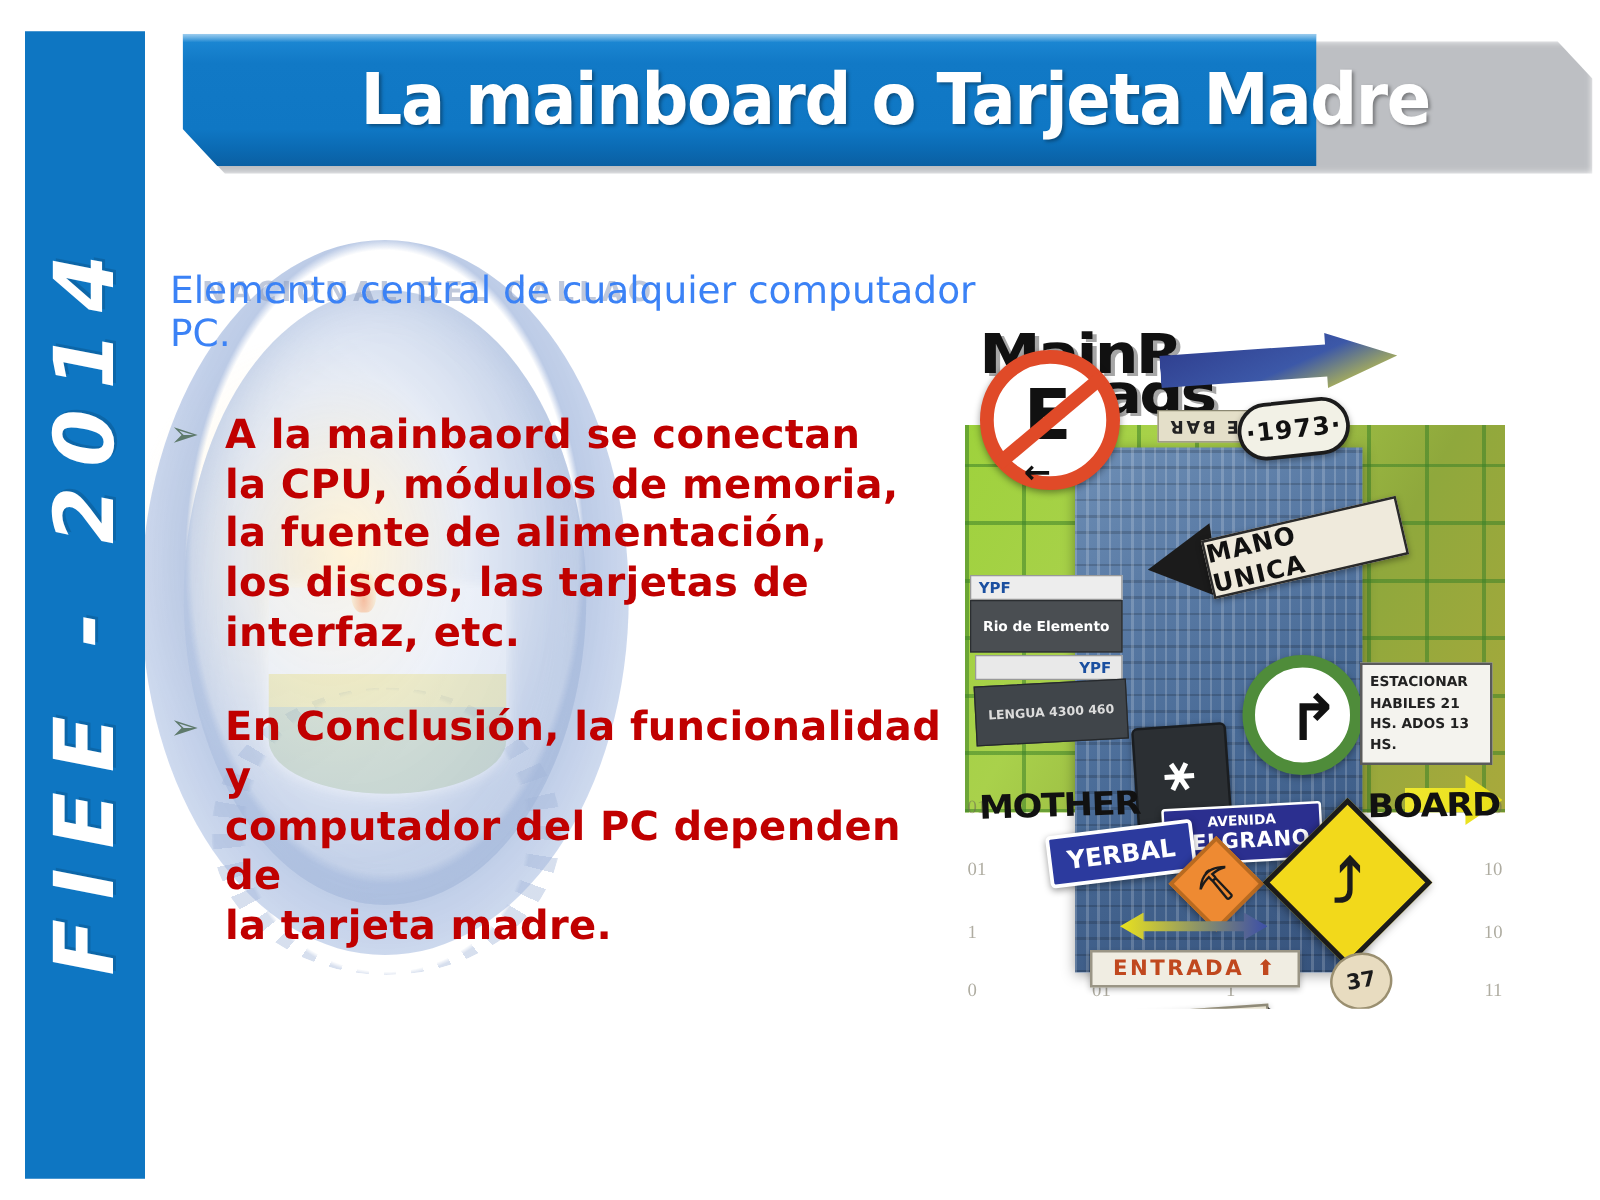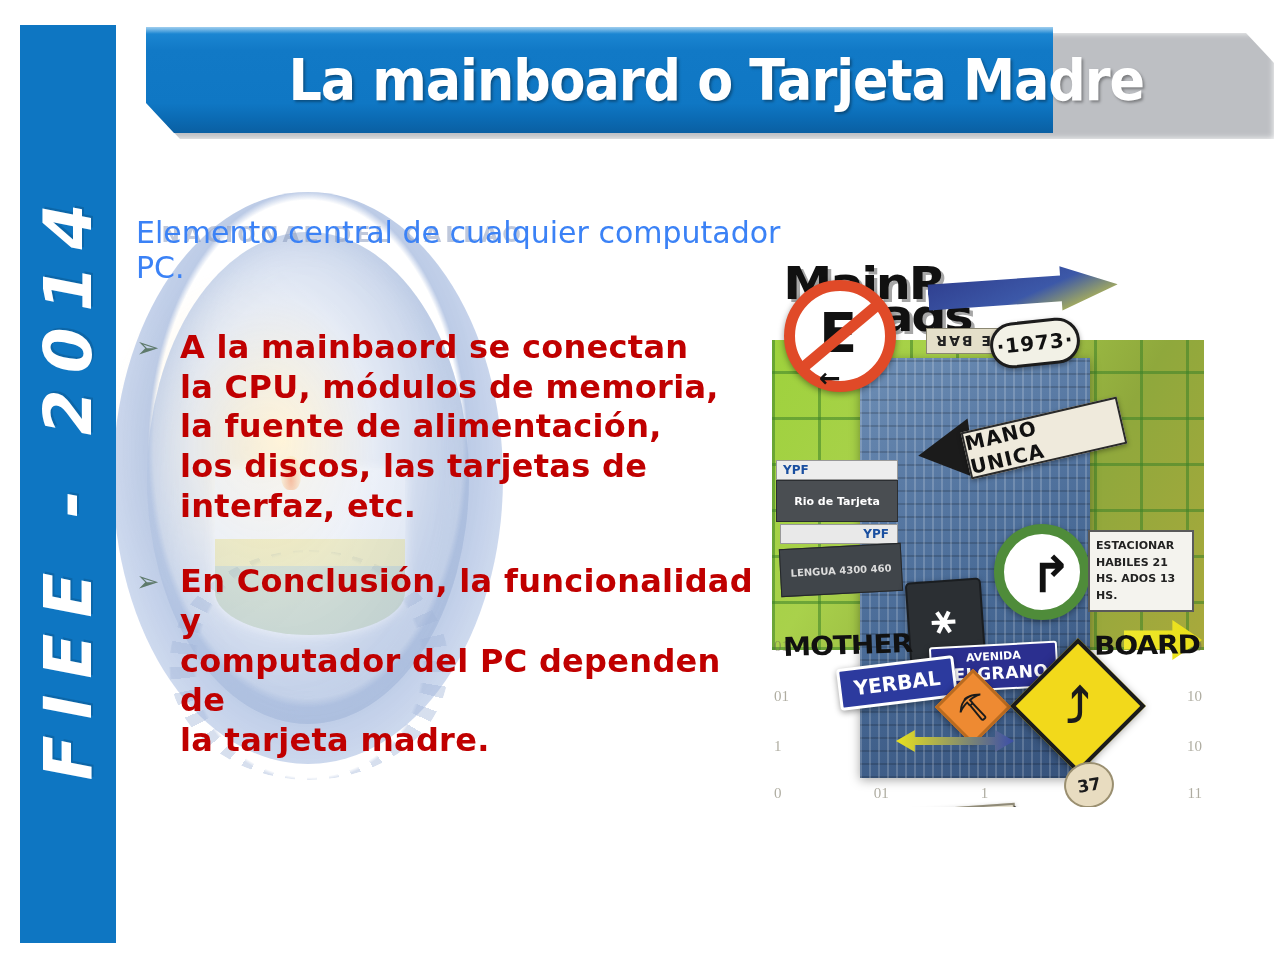--- a/index.html
+++ b/index.html
@@ -396,21 +396,21 @@
       <div class="ar">←</div>
       <div class="bar"></div>
     </div>
 
     <div class="sign sign-cafebar">CAFE  BAR</div>
     <div class="sign sign-1973">·1973·</div>
     <div class="sign sign-arrowblk"></div>
     <div class="sign sign-mano">MANO UNICA</div>
 
     <div class="sign sign-ypf1">YPF</div>
-    <div class="sign sign-rio">Rio de Tarjeta</div>
+    <div class="sign sign-rio">Rio de Elemento</div>
     <div class="sign sign-ypf2">YPF</div>
     <div class="sign sign-leng">LENGUA  4300  460</div>
 
     <div class="sign sign-round">
       <div class="curve">↱</div>
     </div>
     <div class="sign sign-estacionar">ESTACIONAR HABILES 21 HS. ADOS 13 HS.</div>
     <div class="sign sign-yellowarrow"></div>
 
     <div class="sign sign-worker">
@@ -426,20 +426,24 @@
 
     <div class="sign sign-orangediamond">
       <span>⛏</span>
     </div>
     <div class="sign sign-yellowdiamond">
       <span>⤴</span>
     </div>
 
     <div class="sign sign-dblarrow"></div>
 
+    <div class="sign sign-entrada">
+      <span>ENTRADA</span>
+      <span>⬆</span>
+    </div>
 
     <div class="sign sign-37">37</div>
     <div class="sign sign-sinsalida">SIN SALIDA</div>
     <div class="sign sign-bigblkarrow"></div>
 
     <div class="word-mother">MOTHER</div>
     <div class="word-board">BOARD</div>
   </div>
 
 </div>

